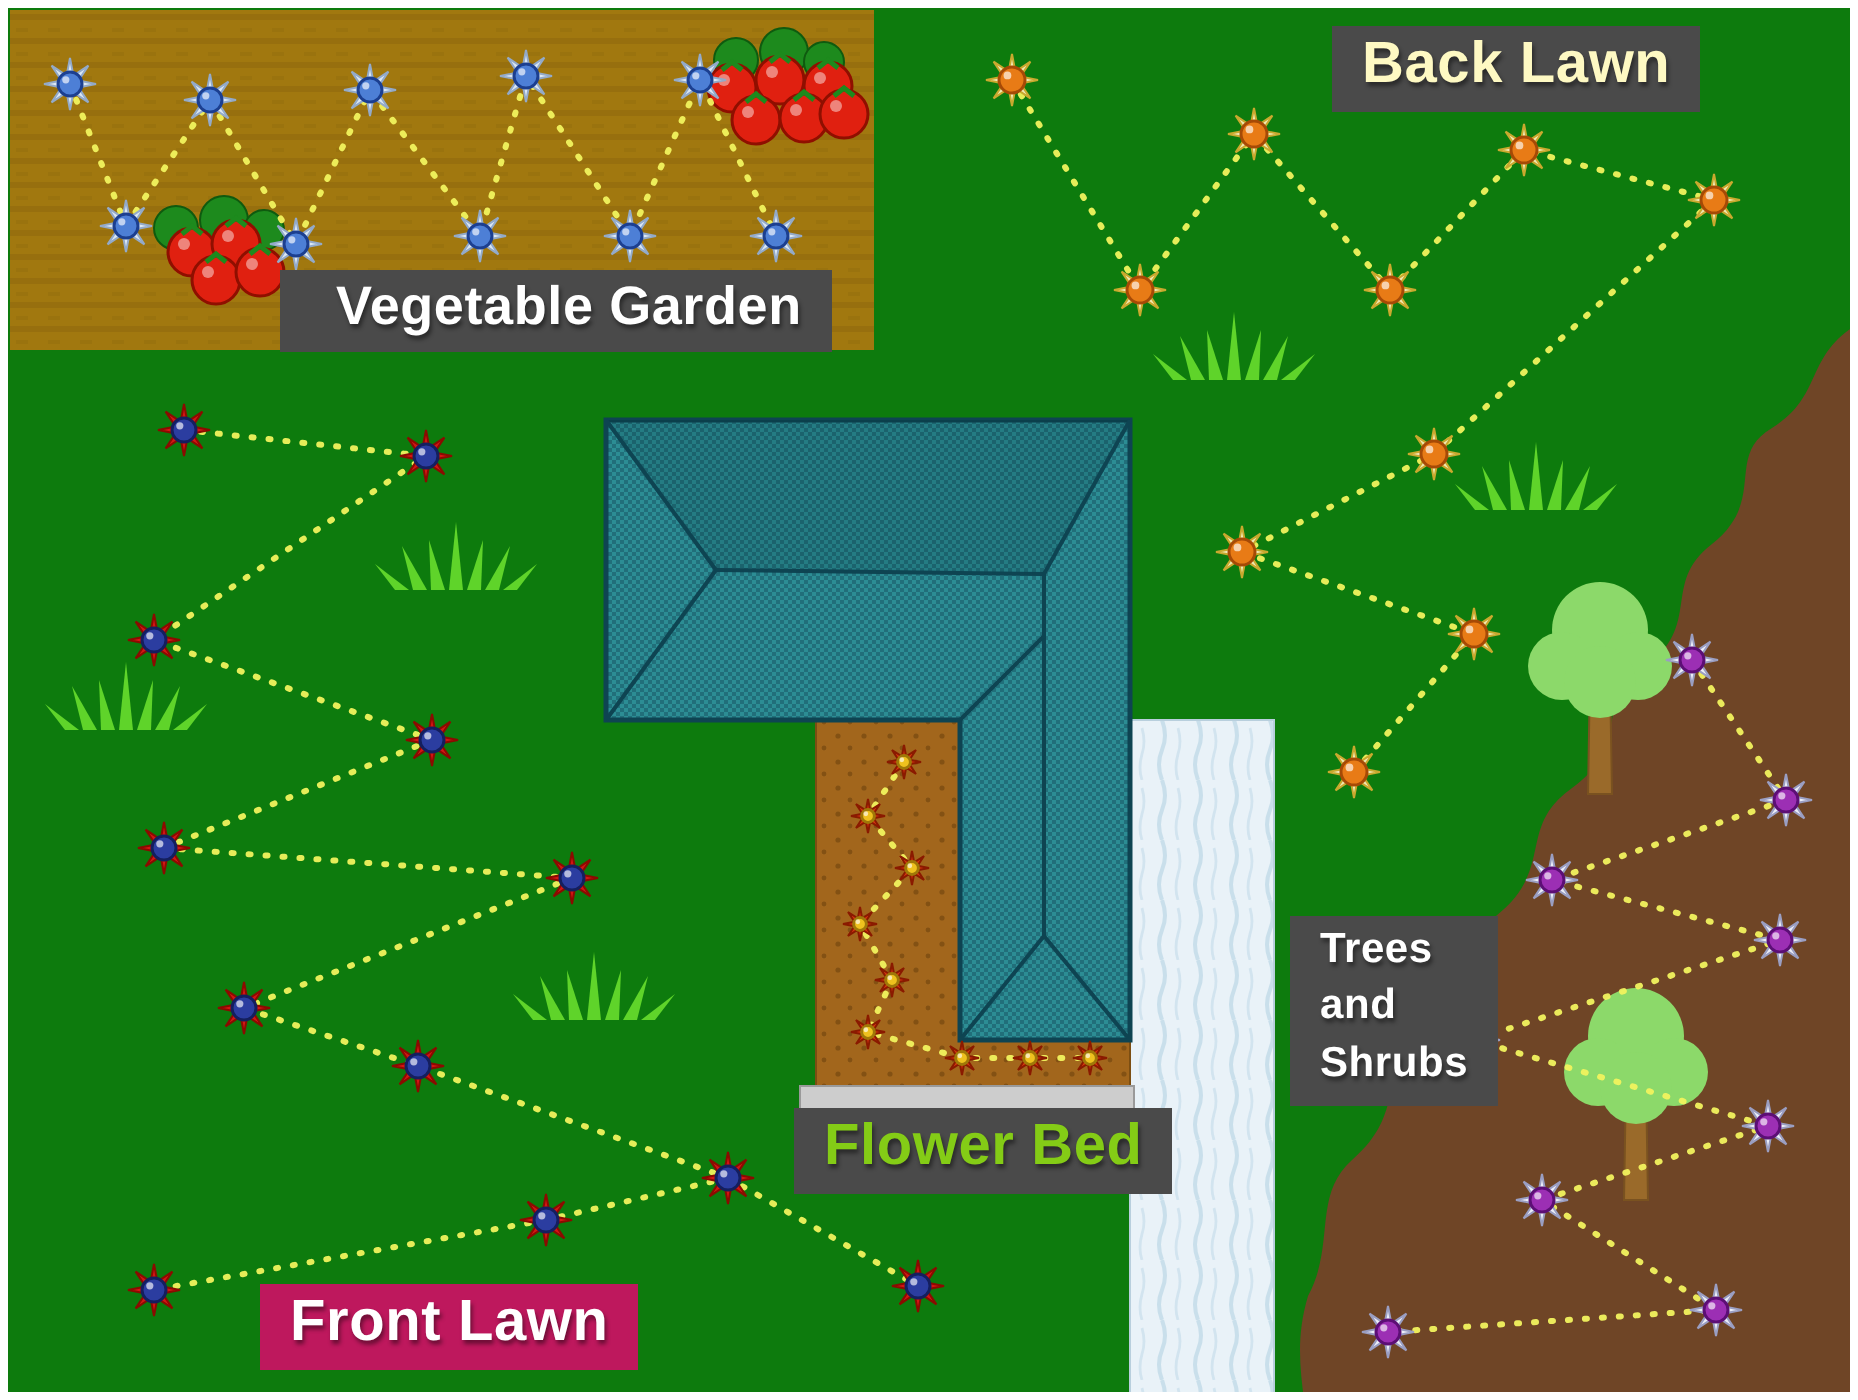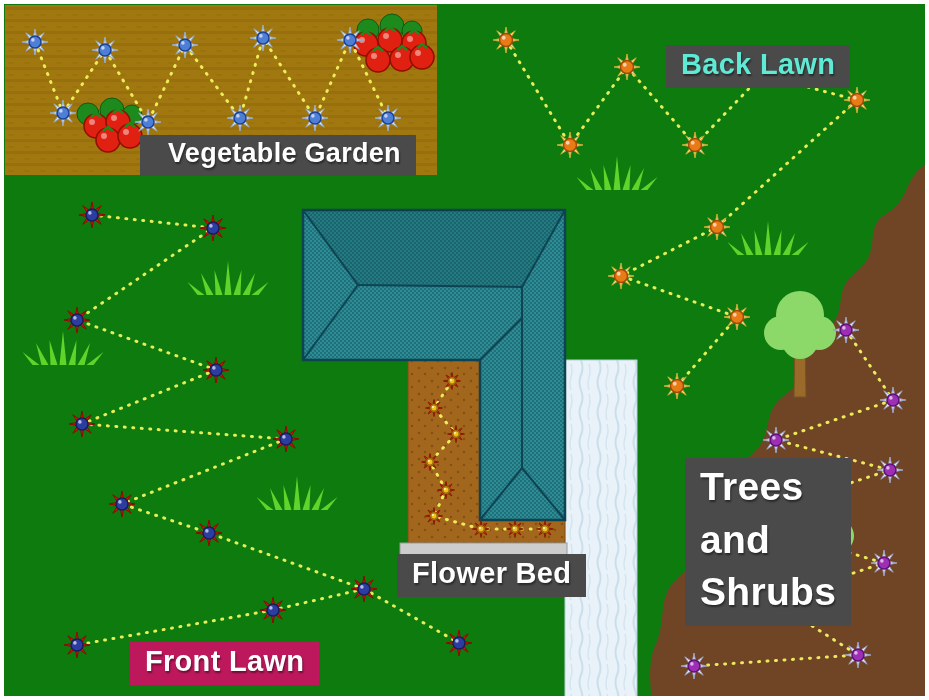--- a/index.html
+++ b/index.html
@@ -12,21 +12,21 @@
   .badge{
     position:absolute;font-weight:bold;color:#fff;
     padding:3px 15px 7px 15px;white-space:nowrap;
     text-shadow:1px 2px 2px rgba(0,0,0,0.45);
     letter-spacing:0.3px;
   }
   #label-veg   {left:140px;top:135px;font-size:27px;padding-left:28px;}
   #label-back  {left:666px;top:13px; font-size:29px;}
   #label-front {left:130px;top:642px;font-size:29px;}
   #label-flower{left:397px;top:554px;font-size:29px;}
-  #label-trees {left:645px;top:458px;font-size:39px;white-space:pre-line;line-height:1.35;margin-left:40px;}
+  #label-trees {left:645px;top:458px;font-size:21px;white-space:pre-line;line-height:1.35;}
 </style>
 </head>
 <body>
 
 <div class="stage" id="stage" style="background: rgb(13, 123, 13);">
   <svg id="scene" width="929" height="700" viewBox="0 0 929 700">
       <defs>
         <pattern id="patSoil" width="16" height="12" patternUnits="userSpaceOnUse">
           <rect width="16" height="12" fill="#a1780f"></rect>
           <rect y="7" width="16" height="3" fill="#8d680c" opacity="0.55"></rect>
@@ -435,21 +435,21 @@
         </g>
         <g>
           <polygon points="545.0,520.5 546.1,526.2 551.0,523.0 547.8,527.9 553.5,529.0 547.8,530.1 551.0,535.0 546.1,531.8 545.0,537.5 543.9,531.8 539.0,535.0 542.2,530.1 536.5,529.0 542.2,527.9 539.0,523.0 543.9,526.2" fill="#d6330f" stroke="#8a1a00" stroke-width="1"></polygon>
           <circle cx="545" cy="529" r="3.2" fill="#eec11e" stroke="#a07808" stroke-width="1.5"></circle>
           <circle cx="543.88" cy="527.88" r="1.2" fill="#ffffff" opacity="0.65"></circle>
         </g>
       </g>
     </svg>
 
   <div class="badge" id="label-veg" style="background-color: rgb(74, 74, 74); color: rgb(255, 255, 255);">Vegetable Garden</div>
-  <div class="badge" id="label-back" style="background-color: rgb(74, 74, 74); color: #5eead4; margin-top: 32px;">Back Lawn</div>
+  <div class="badge" id="label-back" style="background-color: rgb(74, 74, 74); color: #fef9c3;">Back Lawn</div>
   <div class="badge" id="label-front" style="background-color: #be185d; color: rgb(255, 255, 255);">Front Lawn</div>
-  <div class="badge" id="label-flower" style="background-color: rgb(74, 74, 74); color: #ffffff;">Flower Bed</div>
+  <div class="badge" id="label-flower" style="background-color: rgb(74, 74, 74); color: #84cc16;">Flower Bed</div>
   <div class="badge" id="label-trees" style="background-color: rgb(74, 74, 74); color: rgb(255, 255, 255);">Trees
 and
 Shrubs</div>
 
   <div class="frame" id="frame" style="border: 4px solid rgb(255, 255, 255);"></div>
 </div>
 
 </body></html>

